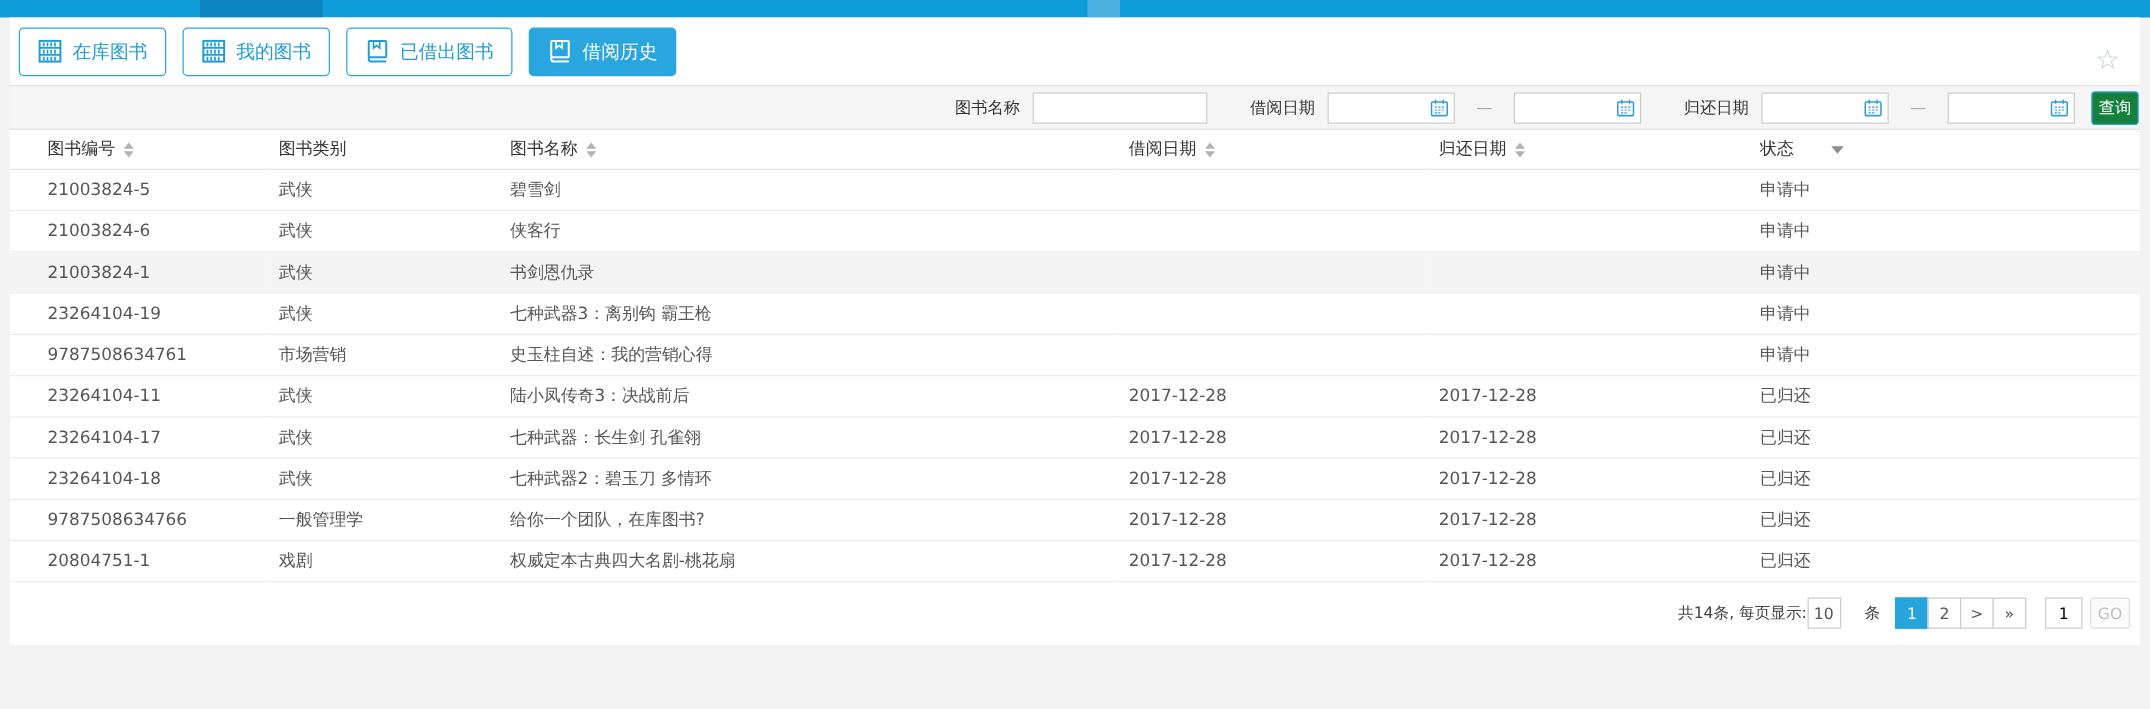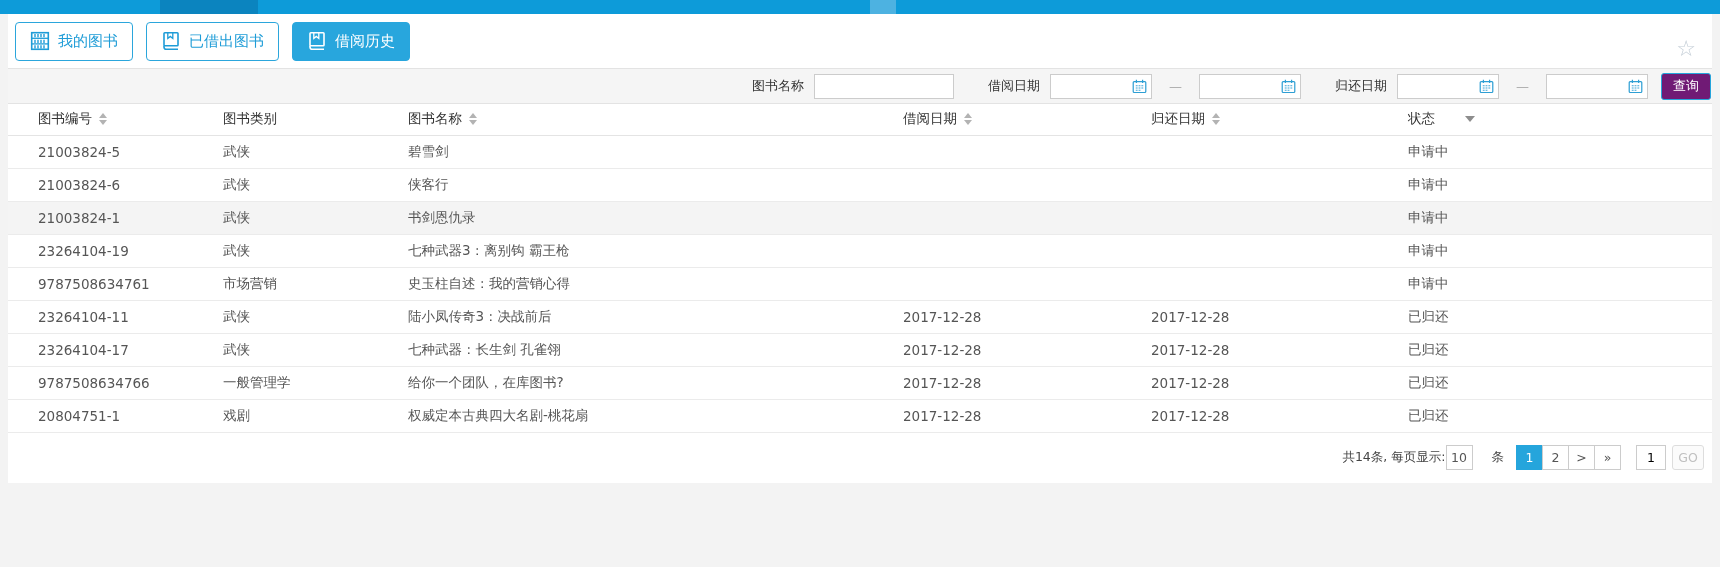--- a/index.html
+++ b/index.html
@@ -48,22 +48,22 @@
   }
   .date-wrap { position:relative; width:102px; height:25px; }
   .date-input {
     width:100%; height:100%; border:1px solid #ccc; background:#fff;
     padding:0 22px 0 6px; font-size:12px; font-family:inherit; outline:none;
   }
   .cal-icon { position:absolute; right:5px; top:5px; width:15px; height:15px; color:#2e9fd4; pointer-events:none; }
   .cal-icon svg { width:15px; height:15px; display:block; }
   .dash { color:#a9a9a9; margin:0 17px; font-size:13px; }
   .query-btn {
-    width:50px; height:27px; margin-left:13px;
-    background:#701a75; color:#fff; border:1px solid #25a5dc; border-radius:3px;
+    width:38px; height:27px; margin-left:13px;
+    background:#15803d; color:#fff; border:1px solid #25a5dc; border-radius:3px;
     font-size:13px; cursor:pointer; font-family:inherit;
   }
 
   
   table { width:1704px; table-layout:fixed; border-collapse:collapse; font-size:13.5px; }
   thead th {
     height:31px; text-align:left; font-weight:normal; color:#333;
     border-bottom:1px solid #e4e4e4; padding-left:8px; white-space:nowrap;
   }
   thead th:first-child, tbody td:first-child { padding-left:30px; }
@@ -109,20 +109,31 @@
 <body>
 
 <div class="topbar">
   <div class="seg-dark"></div>
   <div class="seg-light"></div>
 </div>
 
 <div class="content">
 
   <div class="toolbar">
+    <button class="tab-btn">
+      <span>
+          <svg viewBox="0 0 20 20" fill="none" stroke="currentColor">
+            <rect x="1.7" y="1.7" width="16.6" height="16.6" stroke-width="1.6"></rect>
+            <line x1="1.7" y1="7.3" x2="18.3" y2="7.3" stroke-width="1.3"></line>
+            <line x1="1.7" y1="12.9" x2="18.3" y2="12.9" stroke-width="1.3"></line>
+            <path d="M5 3v3.2M8 3v3.2M11 3v3.2M14 3v3.2M5 8.7v3.2M8 8.7v3.2M11 8.7v3.2M14 8.7v3.2M5 14.3v3.2M8 14.3v3.2M11 14.3v3.2M14 14.3v3.2" stroke-width="1.4"></path>
+          </svg>
+        </span>
+      <span>在库图书</span>
+    </button>
     <button class="tab-btn">
       <span>
           <svg viewBox="0 0 20 20" fill="none" stroke="currentColor">
             <rect x="1.7" y="1.7" width="16.6" height="16.6" stroke-width="1.6"></rect>
             <line x1="1.7" y1="7.3" x2="18.3" y2="7.3" stroke-width="1.3"></line>
             <line x1="1.7" y1="12.9" x2="18.3" y2="12.9" stroke-width="1.3"></line>
             <path d="M5 3v3.2M8 3v3.2M11 3v3.2M14 3v3.2M5 8.7v3.2M8 8.7v3.2M11 8.7v3.2M14 8.7v3.2M5 14.3v3.2M8 14.3v3.2M11 14.3v3.2M14 14.3v3.2" stroke-width="1.4"></path>
           </svg>
         </span>
       <span>我的图书</span>
@@ -297,20 +308,28 @@
     </tr>
         <tr>
       <td>23264104-17</td>
       <td>武侠</td>
       <td>七种武器：长生剑 孔雀翎</td>
       <td>2017-12-28</td>
       <td>2017-12-28</td>
       <td>已归还</td>
     </tr>
         <tr>
+      <td>23264104-18</td>
+      <td>武侠</td>
+      <td>七种武器2：碧玉刀 多情环</td>
+      <td>2017-12-28</td>
+      <td>2017-12-28</td>
+      <td>已归还</td>
+    </tr>
+        <tr>
       <td>9787508634766</td>
       <td>一般管理学</td>
       <td>给你一个团队，在库图书?</td>
       <td>2017-12-28</td>
       <td>2017-12-28</td>
       <td>已归还</td>
     </tr>
         <tr>
       <td>20804751-1</td>
       <td>戏剧</td>

